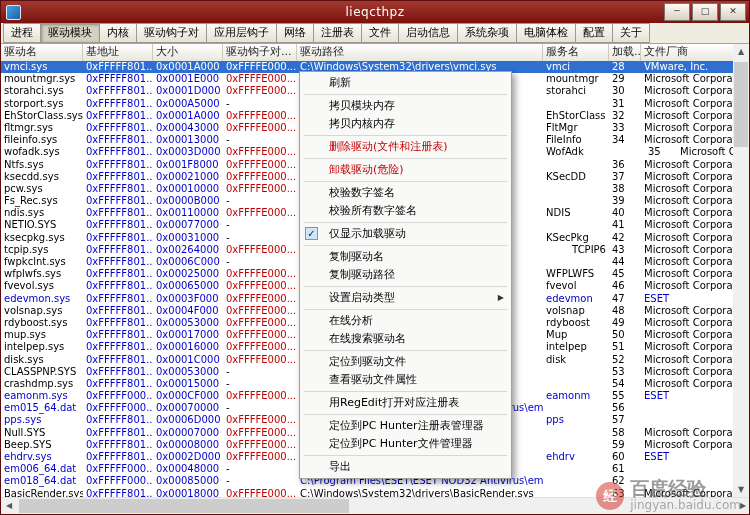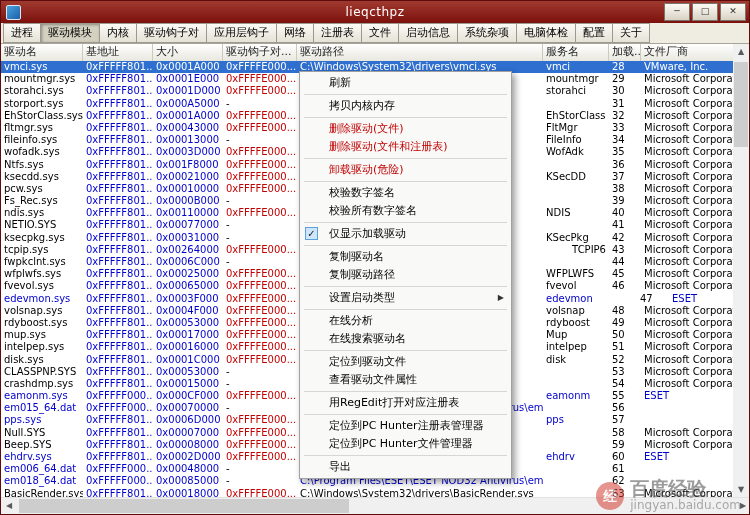--- a/index.html
+++ b/index.html
@@ -169,21 +169,21 @@
           <div class="cell c-ord" style="width: 32px;">34</div>
           <div class="cell c-ven" style="width: 94px;">Microsoft Corporatio...</div>
         </div>
         <div class="row">
           <div class="cell c-name" style="width: 82px;">wofadk.sys</div>
           <div class="cell c-base" style="width: 70px;">0xFFFFF801...</div>
           <div class="cell c-size" style="width: 70px;">0x0003D000</div>
           <div class="cell c-obj val" style="width: 74px;">0xFFFFE000...</div>
           <div class="cell c-path" style="width: 246px;"></div>
           <div class="cell c-svc" style="width: 66px;">WofAdk</div>
-          <div class="cell c-ord" style="width: 32px;">35</div>
+          <div class="cell c-ord" style="width: 32px; margin-left: 36px;">35</div>
           <div class="cell c-ven" style="width: 94px;">Microsoft Corporatio...</div>
         </div>
         <div class="row">
           <div class="cell c-name" style="width: 82px;">Ntfs.sys</div>
           <div class="cell c-base" style="width: 70px;">0xFFFFF801...</div>
           <div class="cell c-size" style="width: 70px;">0x001F8000</div>
           <div class="cell c-obj val" style="width: 74px;">0xFFFFE000...</div>
           <div class="cell c-path" style="width: 246px;"></div>
           <div class="cell c-svc" style="width: 66px;"></div>
           <div class="cell c-ord" style="width: 32px;">36</div>
@@ -289,21 +289,21 @@
           <div class="cell c-ord" style="width: 32px;">46</div>
           <div class="cell c-ven" style="width: 94px;">Microsoft Corporatio...</div>
         </div>
         <div class="row hl">
           <div class="cell c-name" style="width: 82px;">edevmon.sys</div>
           <div class="cell c-base" style="width: 70px;">0xFFFFF801...</div>
           <div class="cell c-size" style="width: 70px;">0x0003F000</div>
           <div class="cell c-obj val" style="width: 74px;">0xFFFFE000...</div>
           <div class="cell c-path" style="width: 246px;"></div>
           <div class="cell c-svc" style="width: 66px;">edevmon</div>
-          <div class="cell c-ord" style="width: 32px; margin-left: 28px;">47</div>
+          <div class="cell c-ord" style="width: 32px;">47</div>
           <div class="cell c-ven" style="width: 94px;">ESET</div>
         </div>
         <div class="row">
           <div class="cell c-name" style="width: 82px;">volsnap.sys</div>
           <div class="cell c-base" style="width: 70px;">0xFFFFF801...</div>
           <div class="cell c-size" style="width: 70px;">0x0004F000</div>
           <div class="cell c-obj val" style="width: 74px;">0xFFFFE000...</div>
           <div class="cell c-path" style="width: 246px;"></div>
           <div class="cell c-svc" style="width: 66px;">volsnap</div>
           <div class="cell c-ord" style="width: 32px;">48</div>
@@ -470,23 +470,23 @@
 
   <div id="hscroll">
     <div class="sb-btn" id="hs-left">◀</div>
     <div id="hs-thumb"></div>
     <div class="sb-btn" id="hs-right">▶</div>
   </div>
 
   <div id="context-menu">
       <div class="menu-item"><span>刷新</span></div>
       <div class="menu-sep"></div>
+      <div class="menu-item"><span>拷贝模块内存</span></div>
       <div class="menu-item"><span>拷贝内核内存</span></div>
       <div class="menu-sep"></div>
-      <div class="menu-item danger"><span>删除驱动(文件)</span></div>
       <div class="menu-item danger"><span>删除驱动(文件和注册表)</span></div>
       <div class="menu-sep"></div>
       <div class="menu-item danger"><span>卸载驱动(危险)</span></div>
       <div class="menu-sep"></div>
       <div class="menu-item"><span>校验数字签名</span></div>
       <div class="menu-item"><span>校验所有数字签名</span></div>
       <div class="menu-sep"></div>
       <div class="menu-item"><span class="menu-check">✓</span><span>仅显示加载驱动</span></div>
       <div class="menu-sep"></div>
       <div class="menu-item"><span>复制驱动名</span></div>

